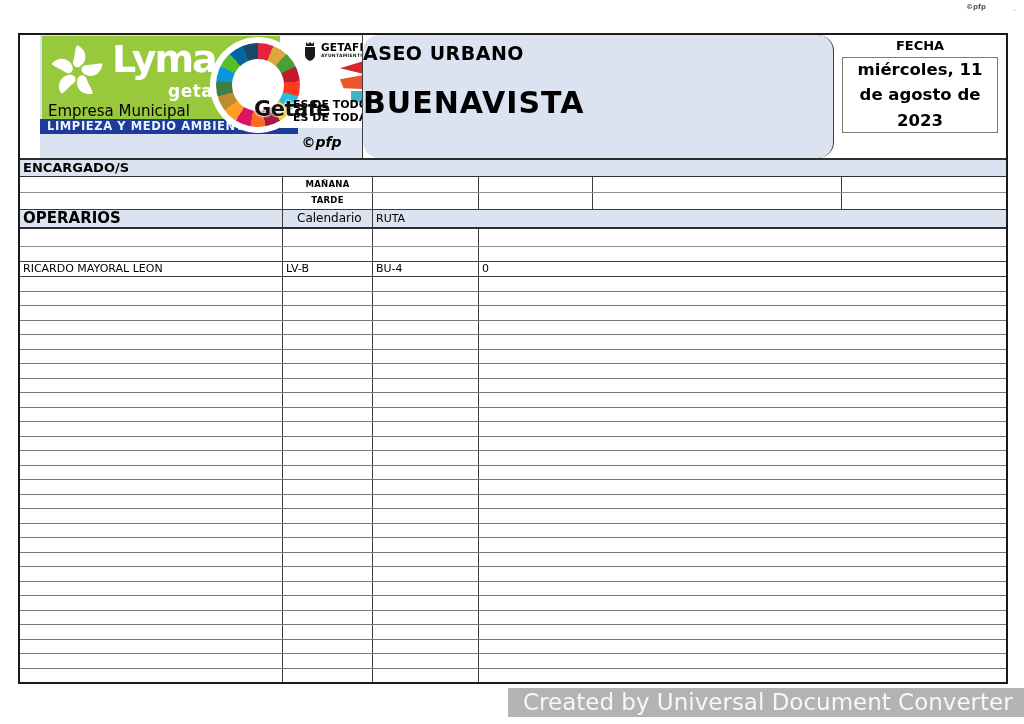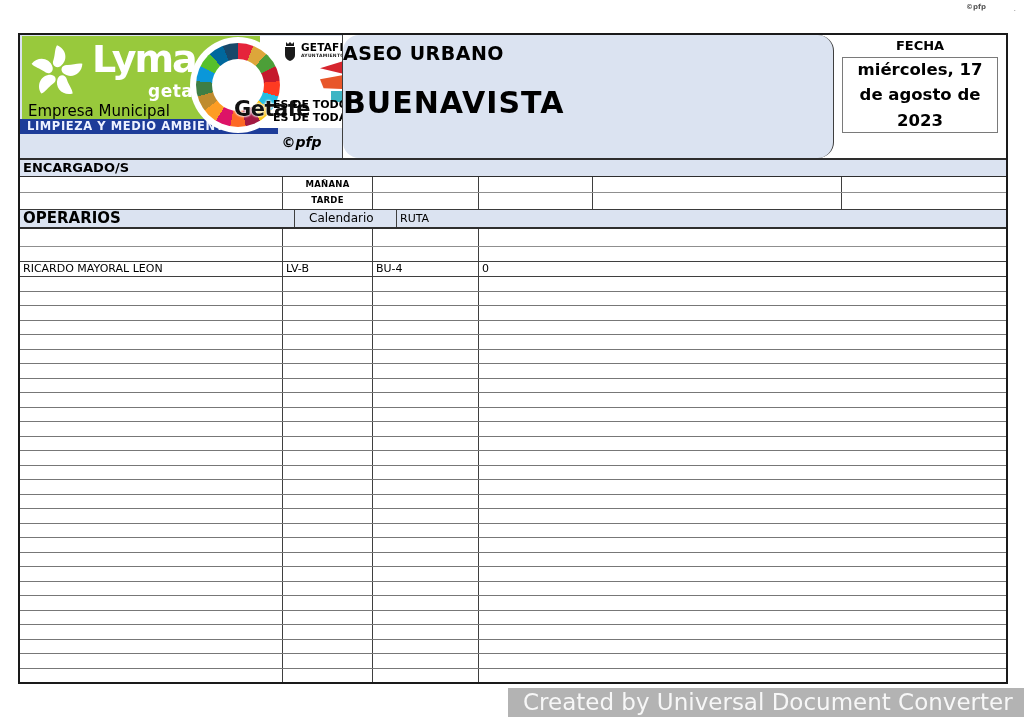--- a/index.html
+++ b/index.html
@@ -5,21 +5,21 @@
   html,body{margin:0;padding:0;}
   .page{position:relative;width:1024px;height:724px;background:#fff;
         font-family:"DejaVu Sans","Liberation Sans",sans-serif;overflow:hidden;color:#000;}
   .corner-note{position:absolute;top:3px;right:38px;font-size:7px;font-weight:bold;color:#555;}
   .corner-dot{position:absolute;top:4px;right:8px;font-size:8px;color:#999;}
 
   .sheet{position:absolute;left:18px;top:33px;width:990px;height:651px;
          border:2px solid #1a1a1a;box-sizing:border-box;display:flex;flex-direction:column;background:#fff;}
 
   
-  .hdr{height:125px;display:flex;box-sizing:border-box;border-bottom:2px solid #2e2e2e;}
+  .hdr{height:125px;display:flex;box-sizing:border-box;border-bottom:2px solid #2e2e2e;padding-left:20px;}
   .hdr-logo-cell{width:323px;background:var(--lightblue);border-right:1px solid #3f3f3f;position:relative;box-sizing:border-box;overflow:hidden;}
   .hdr-title-cell{flex:1;background:var(--lightblue);border-right:1px solid #3f3f3f;box-sizing:border-box;text-align:left;border-radius:16px;}
   .hdr-fecha-cell{width:172px;background:#fff;box-sizing:border-box;}
 
   .t1{margin-top:7px;font-size:19px;font-weight:bold;letter-spacing:.5px;}
   .t2{margin-top:21px;font-size:30px;font-weight:bold;letter-spacing:1px;}
 
   .fecha-label{margin-top:3px;font-size:13px;font-weight:bold;text-align:center;}
   .fecha-box{margin:4px 8px 0 8px;height:76px;border:1px solid #7a7a7a;background:#fff;
              display:flex;align-items:center;justify-content:center;text-align:center;
@@ -57,21 +57,21 @@
   .row{display:flex;box-sizing:border-box;}
   .row .c{box-sizing:border-box;border-left:1px solid #3f3f3f;overflow:hidden;white-space:nowrap;}
   .row .c:first-child{border-left:none;}
   .r-enc{height:17px;background:var(--lightblue);border-bottom:1px solid #2e2e2e;flex-direction:column;}
   .r-enc .w1{width:262px;font-size:13px;font-weight:bold;padding-left:3px;line-height:16px;}
   .r-enc .w2{width:90px;}  .r-enc .w3{width:469px;}  .r-enc .w4{flex:1;}
   .r-man{height:16px;background:#fff;border-bottom:1px solid #8f8f8f;}
   .r-tar{height:17px;background:#fff;border-bottom:1px solid #3a3a3a;}
   .r-mt .m1{width:262px;} .r-mt .m2{width:90px;text-align:center;font-size:8.5px;font-weight:bold;line-height:15px;letter-spacing:.3px;}
   .r-mt .m3{width:106px;} .r-mt .m4{width:114px;} .r-mt .m5{width:249px;} .r-mt .m6{flex:1;}
-  .r-ope{height:19px;background:var(--lightblue);border-bottom:2px solid #2e2e2e;gap:12px;}
+  .r-ope{height:19px;background:var(--lightblue);border-bottom:2px solid #2e2e2e;}
   .r-ope .o1{width:262px;font-size:15px;font-weight:bold;padding-left:3px;line-height:17px;}
   .r-ope .o2{width:90px;font-size:12px;padding-left:14px;line-height:17px;}
   .r-ope .o3{flex:1;font-size:11px;padding-left:3px;line-height:17px;}
 
   
   .grid{flex:1;display:flex;flex-direction:column;}
   .grow{display:flex;box-sizing:border-box;border-bottom:1px solid #777;}
   .grow:last-child{border-bottom:none;}
   .ra{height:18px;border-bottom-color:#8f8f8f;}
   .rb{height:15px;border-bottom-color:#3f3f3f;}
@@ -140,21 +140,21 @@
       </div>
 
       <div class="hdr-title-cell">
         <div class="t1">ASEO URBANO</div>
         <div class="t2">BUENAVISTA</div>
       </div>
 
       <div class="hdr-fecha-cell">
         <div class="fecha-label">FECHA</div>
         <div class="fecha-box">
-          <span>miércoles, 17 de agosto de 2023</span>
+          <span>miércoles, 11 de agosto de 2023</span>
         </div>
       </div>
     </div>
 
     <div class="row r-enc">
       <div class="c w1">ENCARGADO/S</div>
       <div class="c w2"></div>
       <div class="c w3"></div>
       <div class="c w4"></div>
     </div>

